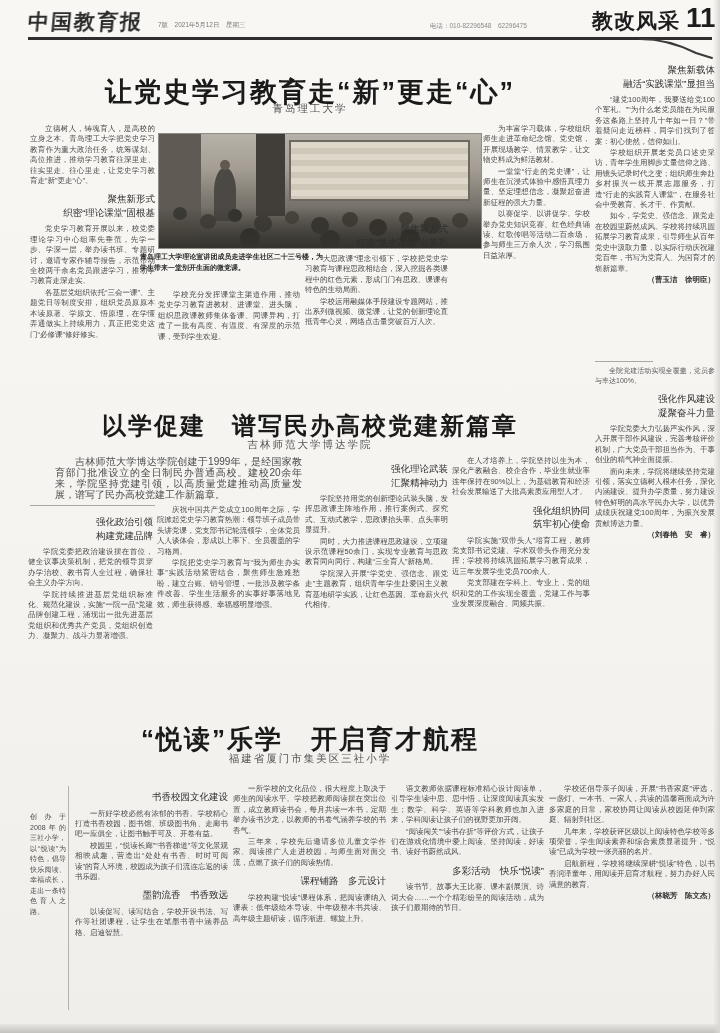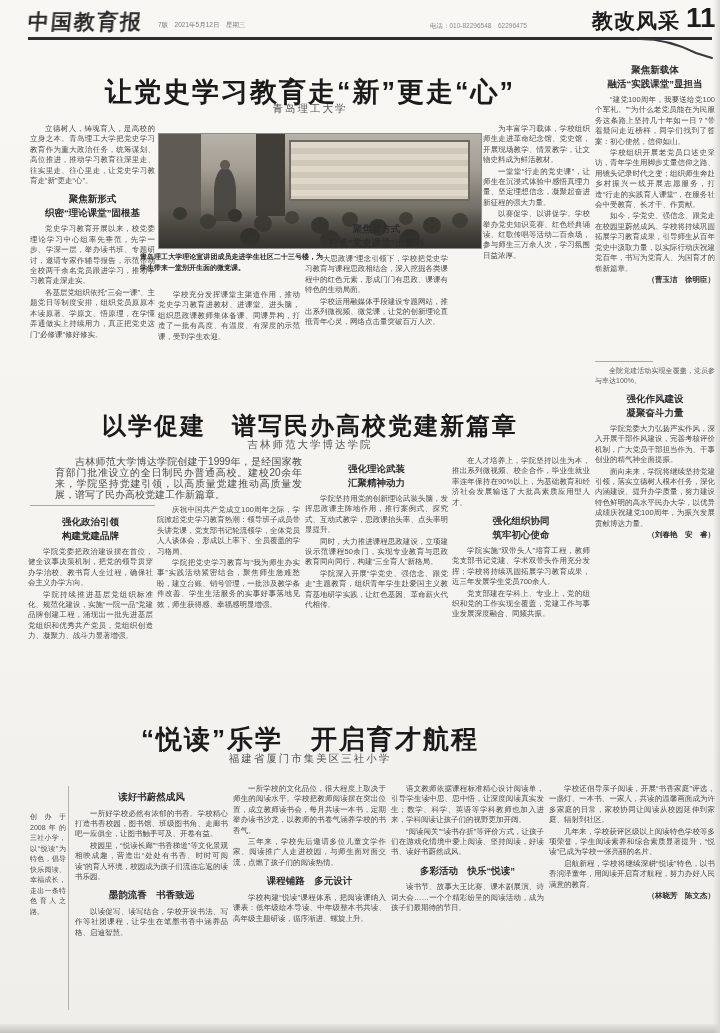--- a/index.html
+++ b/index.html
@@ -25,21 +25,21 @@
   .headline{position:absolute;left:30px;width:560px;margin:0;text-align:center;
     font-weight:800;color:#1a1a1a;letter-spacing:2px;filter:blur(.35px);}
   .k1{top:58px}.h1a{top:74px;font-size:27px}
   .k2{top:394px}.h2a{top:410px;font-size:24px}
   .k3{top:708px}.h3a{top:722px;font-size:26px}
   
   .col{position:absolute;overflow:hidden;text-align:justify;filter:blur(.26px);}
   .it{margin:0 0 1px 0;}
   .it-p{font-size:7.5px;line-height:10.4px;color:#4a4a4a;text-indent:2em;}
   .it-note{font-size:7px;line-height:10px;color:#5a5a5a;text-indent:2em;}
-  .it-subhead{font-size:9.5px;font-weight:bold;color:#2d2d2d;text-align:center;
+  .it-subhead{font-size:9.5px;font-weight:normal;color:#2d2d2d;text-align:right;
     line-height:13.5px;margin:6px 0 5px 0;white-space:pre-line;text-indent:0;}
   .it-byline{font-size:7.5px;font-weight:bold;color:#333;text-align:right;}
   .a1c1{left:30px;top:124px;width:125px;height:262px}
   .a1c2{left:158px;top:290px;width:142px;height:96px}
   .a1c3{left:305px;top:216px;width:143px;height:160px}
   .a1c4{left:483px;top:124px;width:107px;height:262px}
   .a1c5{left:595px;top:57px;width:120px;height:300px}
   .a2intro{left:55px;top:456px;width:247px;height:48px;font-size:10px;line-height:11px;
     color:#4a4a4a;text-indent:2em;}
   .a2c1{left:28px;top:509px;width:125px;height:191px}
@@ -167,21 +167,21 @@
         <div class="it it-p">学院把党史学习教育与“我为师生办实事”实践活动紧密结合，聚焦师生急难愁盼，建立台账、销号管理，一批涉及教学条件改善、学生生活服务的实事好事落地见效，师生获得感、幸福感明显增强。</div>
       </div>
     <div class="col a2c3">
         <div class="it it-subhead">强化理论武装
 汇聚精神动力</div>
         <div class="it it-p">学院坚持用党的创新理论武装头脑，发挥思政课主阵地作用，推行案例式、探究式、互动式教学，思政课抬头率、点头率明显提升。</div>
         <div class="it it-p">同时，大力推进课程思政建设，立项建设示范课程50余门，实现专业教育与思政教育同向同行，构建“三全育人”新格局。</div>
         <div class="it it-p">学院深入开展“学党史、强信念、跟党走”主题教育，组织青年学生赴爱国主义教育基地研学实践，让红色基因、革命薪火代代相传。</div>
       </div>
     <div class="col a2c4">
-        <div class="it it-p">在人才培养上，学院坚持以生为本，推出系列微视频、校企合作，毕业生就业率连年保持在90%以上，为基础教育和经济社会发展输送了大批高素质应用型人才。</div>
+        <div class="it it-p">在人才培养上，学院坚持以生为本，深化产教融合、校企合作，毕业生就业率连年保持在90%以上，为基础教育和经济社会发展输送了大批高素质应用型人才。</div>
         <div class="it it-subhead">强化组织协同
 筑牢初心使命</div>
         <div class="it it-p">学院实施“双带头人”培育工程，教师党支部书记党建、学术双带头作用充分发挥；学校将持续巩固拓展学习教育成果，近三年发展学生党员700余人。</div>
         <div class="it it-p">党支部建在学科上、专业上，党的组织和党的工作实现全覆盖，党建工作与事业发展深度融合、同频共振。</div>
       </div>
     <div class="col a2c5">
         <div class="it it-note">全院党建活动实现全覆盖，党员参与率达100%。</div>
         <div class="it it-subhead">强化作风建设
 凝聚奋斗力量</div>
         <div class="it it-p">学院党委大力弘扬严实作风，深入开展干部作风建设，完善考核评价机制，广大党员干部担当作为、干事创业的精气神全面提振。</div>
@@ -189,21 +189,21 @@
         <div class="it it-byline">（刘春艳　安　睿）</div>
       </div>
   </div>
 
   <div>
     <div class="kicker k3">福建省厦门市集美区三社小学</div>
     <h1 class="headline h3a">“悦读”乐学　开启育才航程</h1>
     <div class="col a3intro">创办于2008年的三社小学，以“悦读”为特色，倡导快乐阅读、幸福成长，走出一条特色育人之路。</div>
     <div class="vline v-a3"></div>
     <div class="col a3cA">
-        <div class="it it-subhead">读好书蔚然成风</div>
+        <div class="it it-subhead">书香校园文化建设</div>
         <div class="it it-p">一所好学校必然有浓郁的书香。学校精心打造书香校园，图书馆、班级图书角、走廊书吧一应俱全，让图书触手可及、开卷有益。</div>
         <div class="it it-p">校园里，“悦读长廊”“书香梯道”等文化景观相映成趣，营造出“处处有书香、时时可阅读”的育人环境，校园成为孩子们流连忘返的读书乐园。</div>
         <div class="it it-subhead">墨韵流香　书香致远</div>
         <div class="it it-p">以读促写、读写结合，学校开设书法、写作等社团课程，让学生在笔墨书香中涵养品格、启迪智慧。</div>
       </div>
     <div class="col a3cB">
         <div class="it it-p">一所学校的文化品位，很大程度上取决于师生的阅读水平。学校把教师阅读摆在突出位置，成立教师读书会，每月共读一本书，定期举办读书沙龙，以教师的书卷气涵养学校的书香气。</div>
         <div class="it it-p">三年来，学校先后邀请多位儿童文学作家、阅读推广人走进校园，与师生面对面交流，点燃了孩子们的阅读热情。</div>
         <div class="it it-subhead">课程铺路　多元设计</div>
         <div class="it it-p">学校构建“悦读”课程体系，把阅读课纳入课表：低年级绘本导读、中年级整本书共读、高年级主题研读，循序渐进、螺旋上升。</div>

